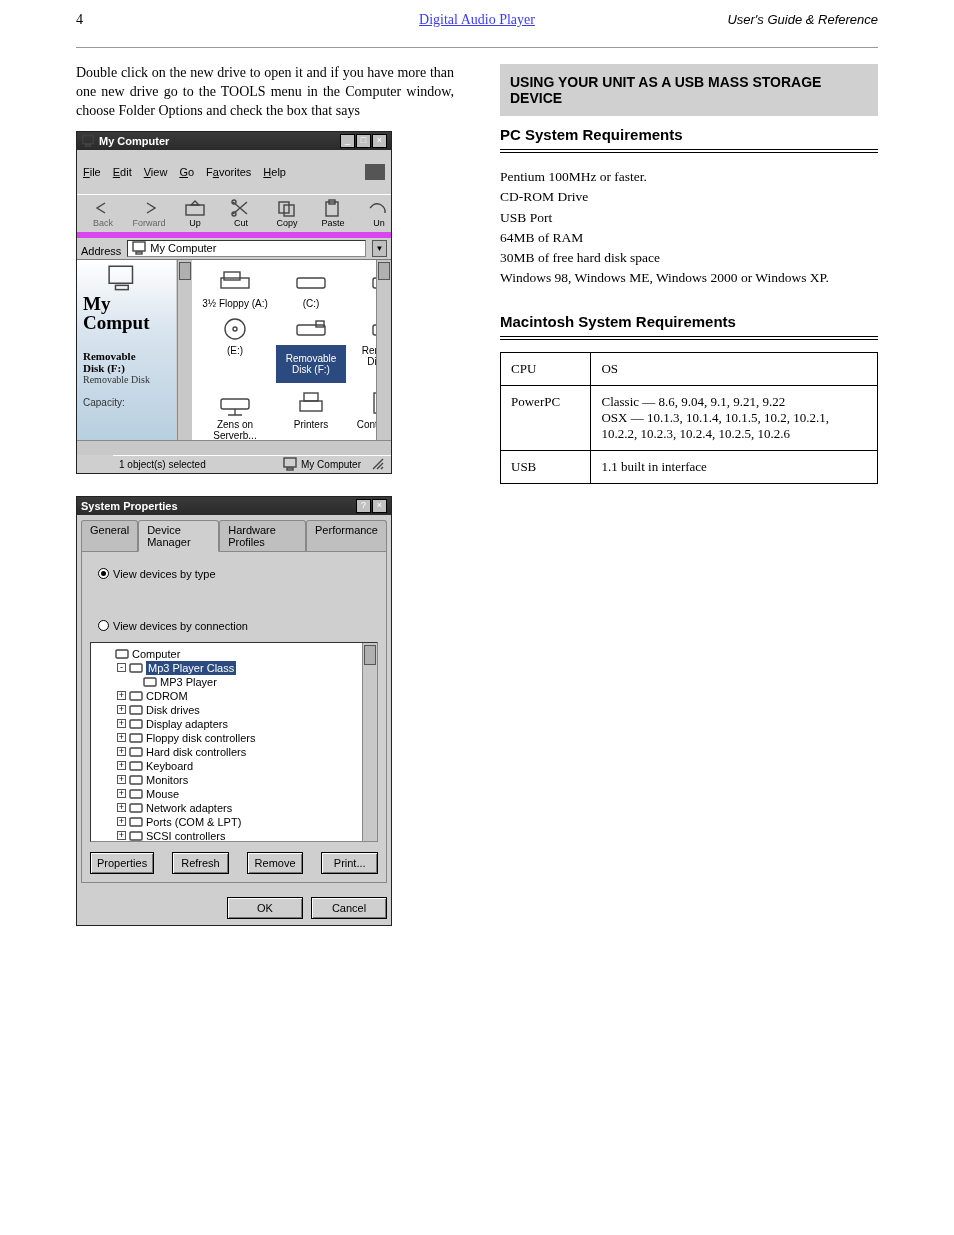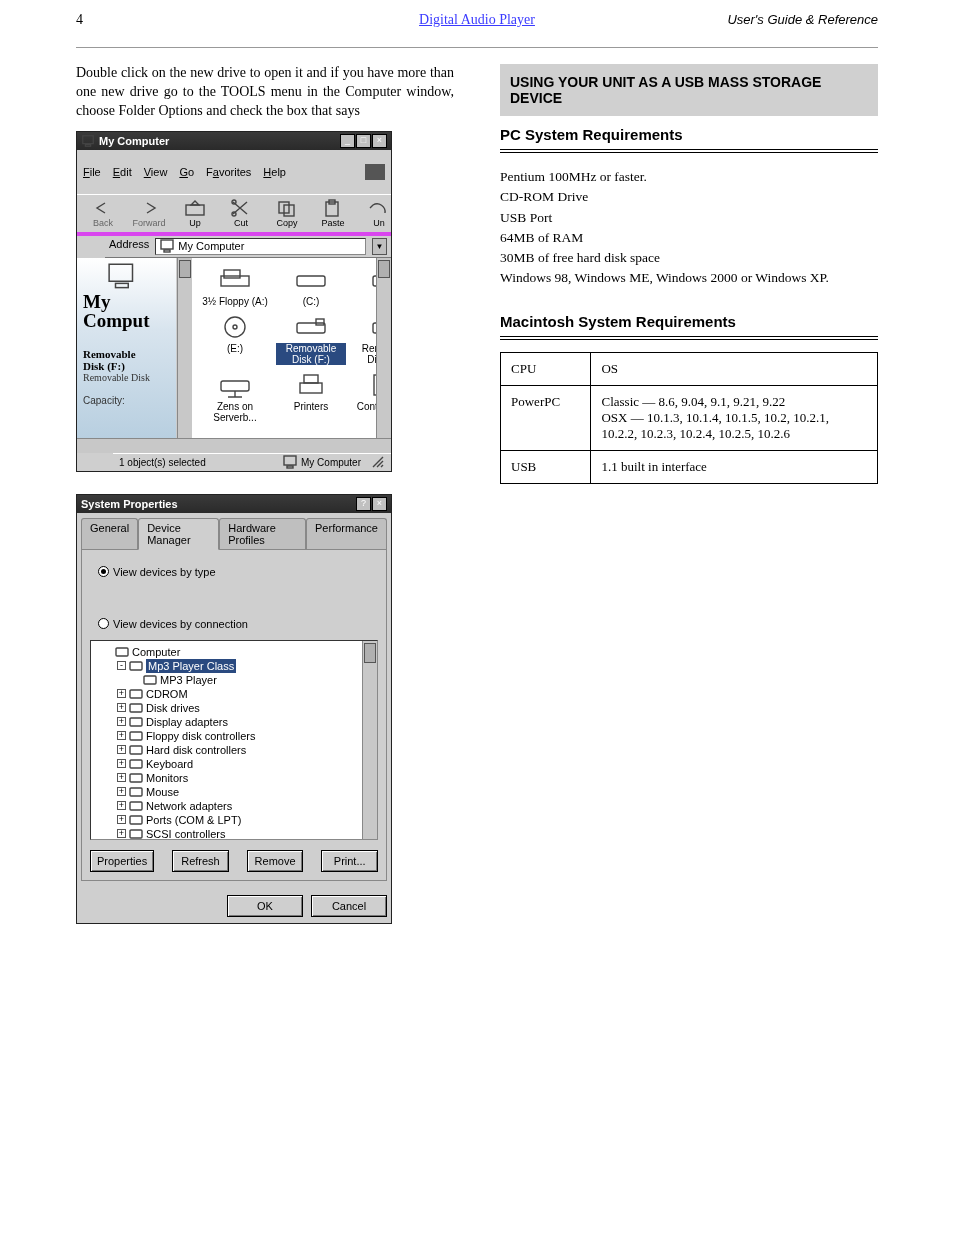--- a/index.html
+++ b/index.html
@@ -24,39 +24,39 @@
   .win { border:1px solid #222; background:#cfcfcf; margin-top:10px; font-family:"MS Sans Serif",Arial,sans-serif; font-size:11px; color:#000; }
   .titlebar { display:flex; align-items:center; background:linear-gradient(#3a3a3a,#2a2a2a); color:#fff; height:18px; padding:0 4px; }
   .titlebar .t-icon { width:14px; height:14px; margin-right:4px; }
   .titlebar .t-text { font-weight:bold; flex:1; font-size:11px; }
   .tbtns { display:flex; gap:1px; }
   .tbtn { width:15px; height:14px; background:#c0c0c0; border:1px solid #000; font-size:9px; line-height:10px; text-align:center; }
   
   .menubar { background:#cfcfcf; padding:14px 6px; display:flex; gap:12px; font-size:11px; align-items:center;}
   .menubar span u { text-decoration:underline; }
   .menubar .logo { margin-left:auto; width:20px; height:16px; background:#555; }
-  .toolbar { background:#cfcfcf; display:flex; gap:6px; padding:4px 6px; border-top:1px solid #fff; border-bottom:4px solid #d946ef;}
+  .toolbar { background:#cfcfcf; display:flex; gap:6px; padding:4px 6px; border-top:1px solid #fff; border-bottom:6px solid #d946ef;}
   .tool { display:flex; flex-direction:column; align-items:center; gap:1px; color:#666; font-size:9px; min-width:40px;}
   .tool.en { color:#000; }
   .tool .ti { width:24px; height:18px; }
-  .addr { display:flex; align-items:flex-start; gap:6px; padding:2px 4px; background:#cfcfcf; border-bottom:1px solid #777;margin-left:28px;}
+  .addr { display:flex; align-items:flex-end; gap:6px; padding:2px 4px; background:#cfcfcf; border-bottom:1px solid #777;}
   .addr .field { flex:1; background:#fff; border:1px inset #888; height:17px; display:flex; align-items:center; padding:0 4px; font-size:11px; gap:4px;}
   .addr .drop { width:15px; height:17px; background:#c0c0c0; border:1px solid #555; text-align:center; font-size:8px; line-height:15px;}
   .mcbody { display:flex; background:#fff; height:180px; position:relative; }
   .leftpane { width:100px; background:linear-gradient(#fff,#d8e4ee 40%,#b8cfe0); border-right:1px solid #ccc; padding:6px; position:relative; overflow:hidden;}
   .leftpane .hdr { font-family:Georgia,serif; font-weight:bold; font-size:19px; line-height:1; margin-top:28px;}
   .leftpane .hdr span { display:block; }
   .leftpane .sel { font-family:Georgia,serif; font-weight:bold; font-size:11px; margin-top:18px; }
   .leftpane .sel2 { font-family:Georgia,serif; font-size:10px; color:#333; }
   .leftpane .cap { font-size:10px; color:#333; margin-top:12px;}
   .iconarea { flex:1; position:relative; overflow:auto; }
   .icongrid { display:grid; grid-template-columns:repeat(3,70px); gap:6px 6px; padding:8px;}
   .fitem { display:flex; flex-direction:column; align-items:center; gap:2px; font-size:10px; text-align:center; }
   .fitem .fi { width:34px; height:28px; }
-  .fitem.sel .lab { background:#2a4a80; color:#fff; padding:0 2px; }
+  .fitem.sel .lab { background:#2a4a80; color:#fff; padding:8px 2px; }
   .vsb, .vsb2 { width:15px; background:#c8c8c8; border-left:1px solid #888; position:relative;}
   .vsb .thumb, .vsb2 .thumb { position:absolute; left:1px; right:1px; background:#b0b0b0; border:1px solid #555; }
   .hsb-row { display:flex; height:15px; background:#c8c8c8; border-top:1px solid #888;}
   .hsb-row .hseg { flex:1; }
   .statusbar { display:flex; align-items:center; height:18px; background:#cfcfcf; border-top:1px solid #fff; font-size:10px; padding:0 6px; gap:10px;margin-left:36px;}
   .statusbar .seg { flex:1; }
   .statusbar .segr { display:flex; align-items:center; gap:4px; }
   .grip { width:14px; height:14px; margin-left:auto; }
   
   .win2 { border:1px solid #222; background:#cfcfcf; margin-top:22px; font-family:"MS Sans Serif",Arial,sans-serif; font-size:11px; }

